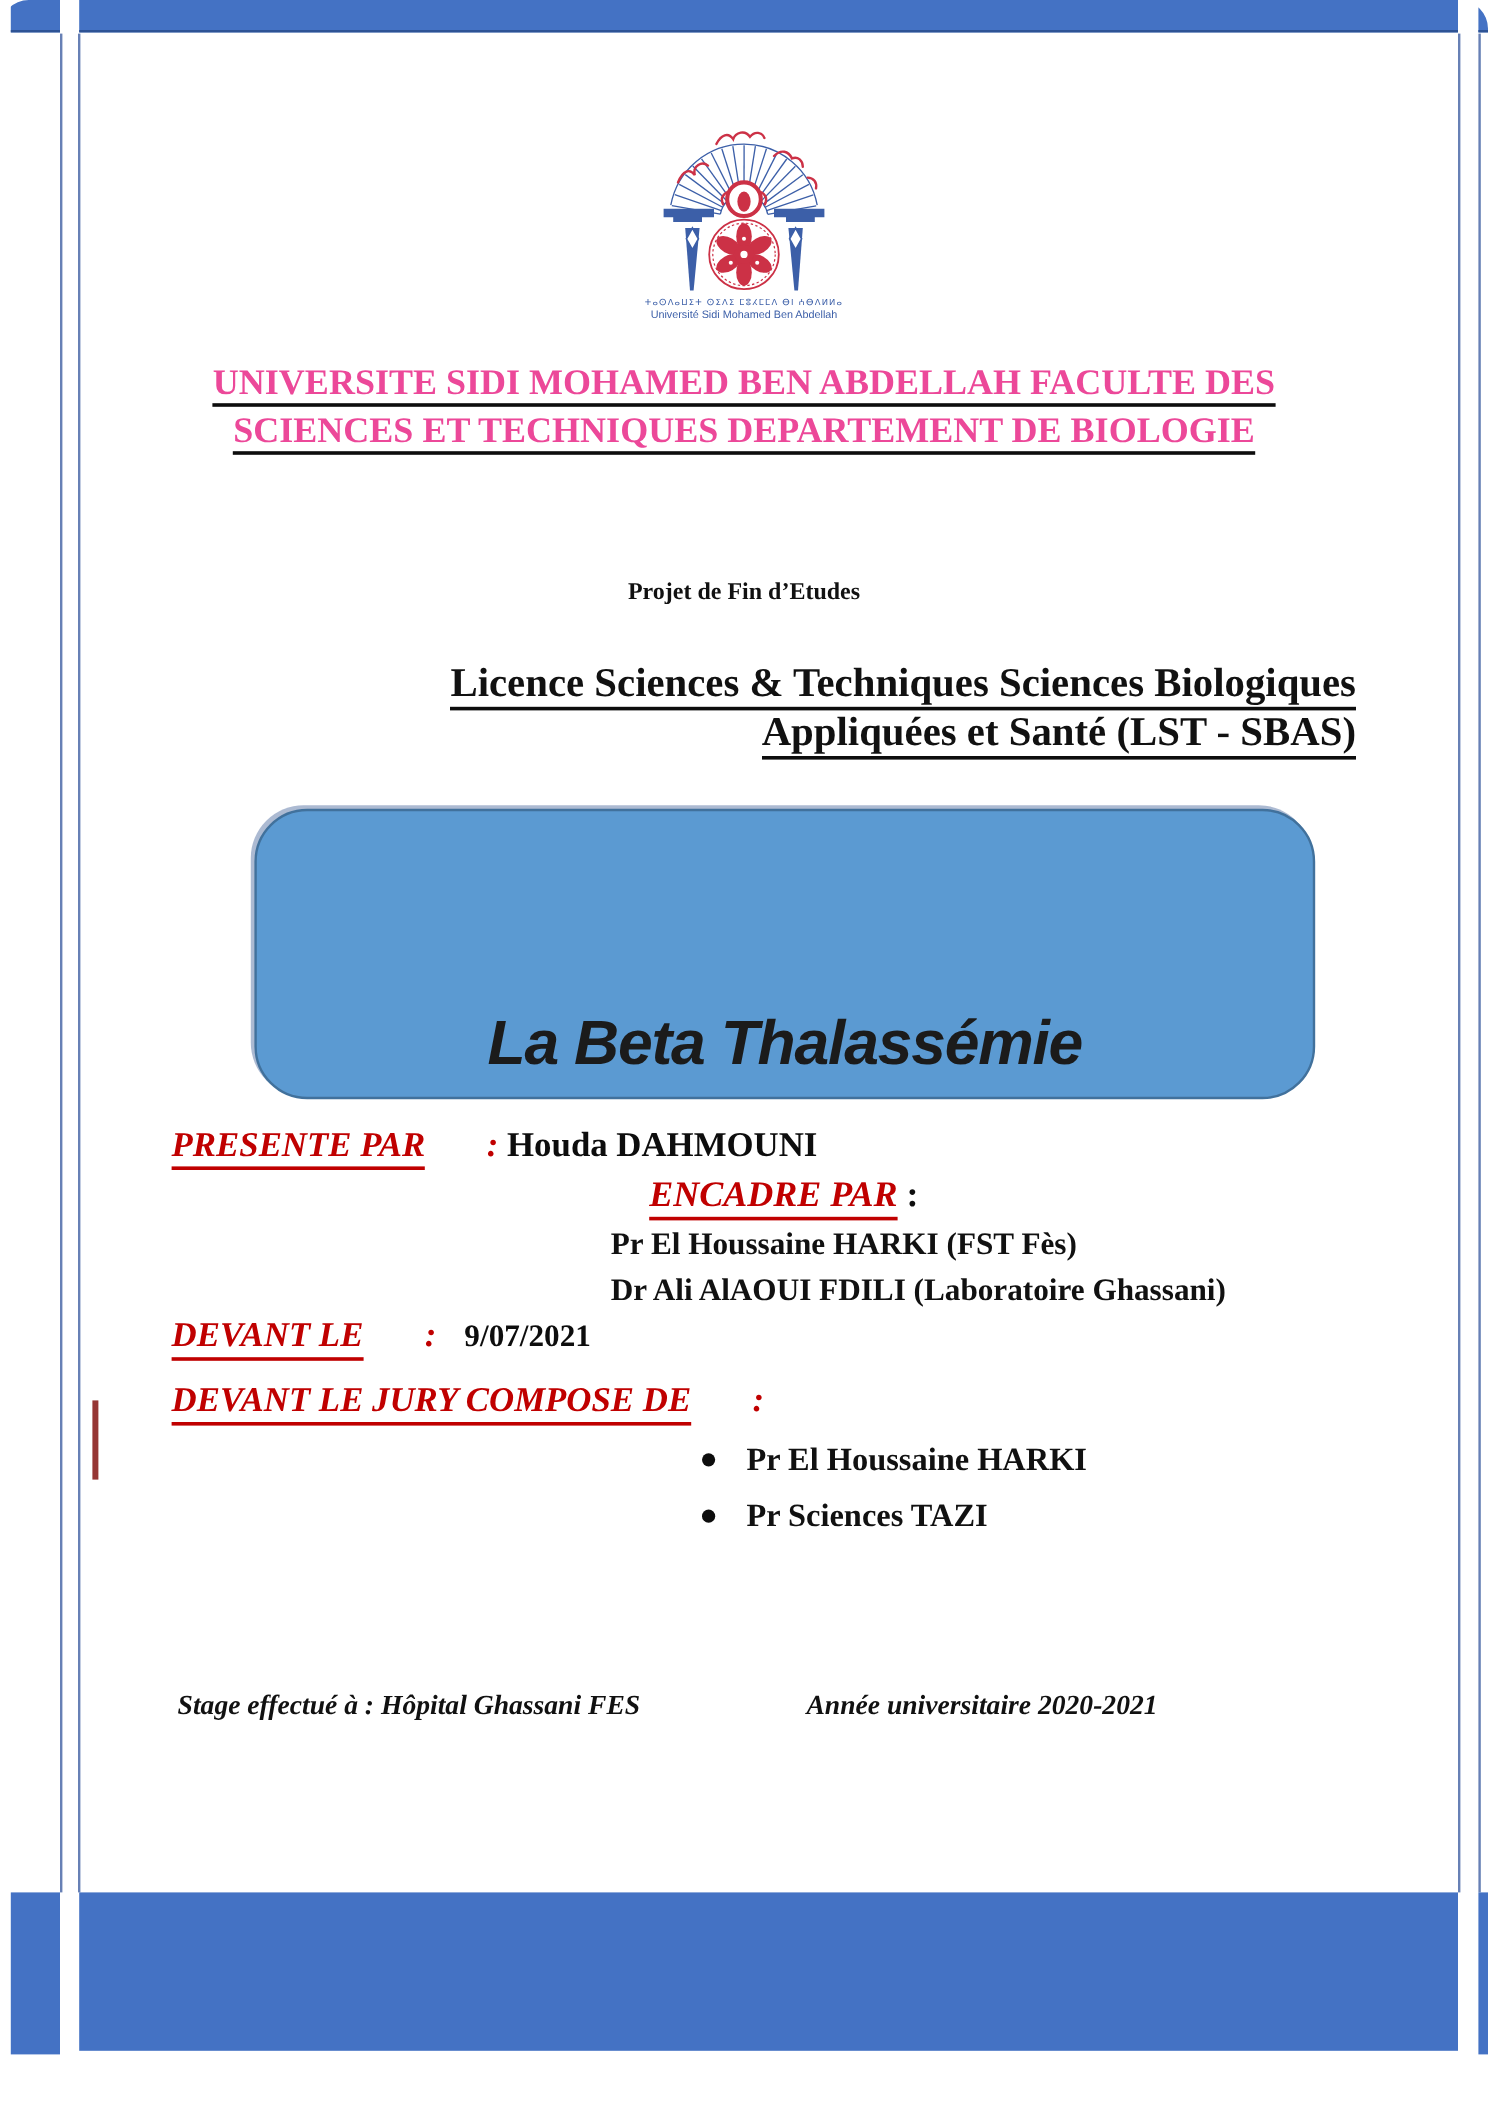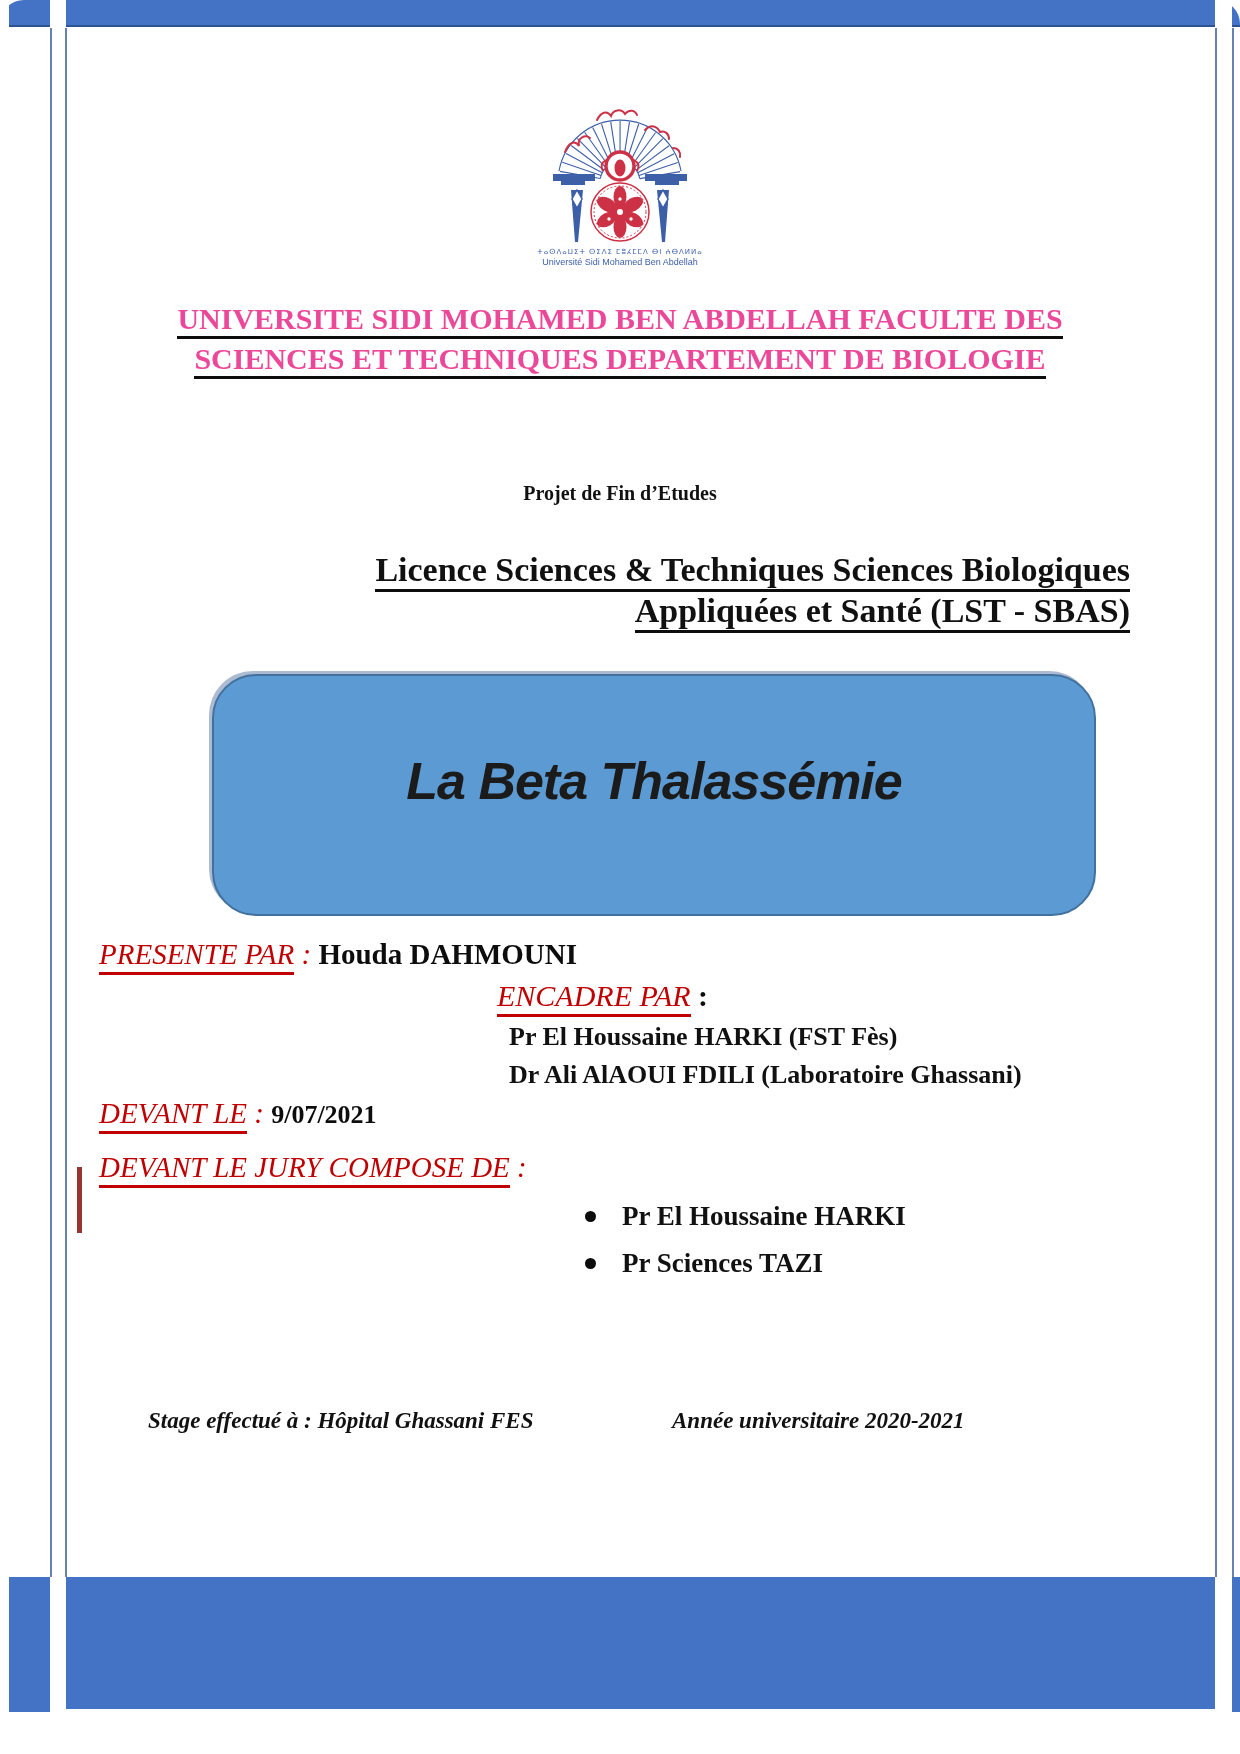--- a/index.html
+++ b/index.html
@@ -32,34 +32,34 @@
   .u-black { border-bottom:3px solid #0d0d0d; padding-bottom:1px; }
   .u-red   { border-bottom:3px solid #C00000; padding-bottom:2px; }
 
   .pfe     { left:110px; top:482px; width:1020px; text-align:center; font-weight:bold; font-size:20px; }
   .licence { left:110px; top:549px; width:1020px; text-align:right; font-weight:bold; font-size:34px; line-height:41px; }
 
   
   .title-box { left:212px; top:674px; width:880px; height:238px;
                background:#5b9ad2; border:2px solid #41719c; border-radius:44px;
                box-shadow:-3px -3px 0 0 rgba(47,82,143,0.40);
-               display:flex; align-items:center; justify-content:center; }
+               display:flex; align-items:flex-end; justify-content:center; }
   .title-box .title-text {
     font-family:"Liberation Sans", sans-serif; font-weight:bold; font-style:italic;
     font-size:52px; letter-spacing:-1px; color:#1b1b1b; transform:translateY(-14px); }
 
   
-  .red-label { color:#C00000; font-style:italic; font-weight:normal; }
+  .red-label { color:#C00000; font-style:italic; font-weight:bold;margin-left:44px; }
   .line-presente { left:99px; top:938px; font-size:29px; white-space:nowrap; }
   .line-presente .name { font-weight:bold; color:#0d0d0d; }
   .line-encadre { left:497px; top:979px; font-size:30px; white-space:nowrap; }
   .line-encadre .colon { font-weight:bold; color:#0d0d0d; }
   .supervisors { left:509px; top:1018px; font-weight:bold; font-size:26px; line-height:38px; white-space:nowrap; }
   .line-soutenu { left:99px; top:1097px; font-size:29px; white-space:nowrap; }
-  .line-soutenu .date { font-weight:bold; color:#0d0d0d; font-size:26px; }
+  .line-soutenu .date { font-weight:bold; color:#0d0d0d; font-size:26px;margin-left:16px; }
   .line-jury { left:99px; top:1151px; font-size:29px; white-space:nowrap; }
 
   .jury-list { left:585px; top:1201px; }
   .jury-item { display:flex; align-items:center; margin-bottom:16px; font-weight:bold; font-size:27px; white-space:nowrap; }
   .bullet { width:11px; height:11px; border-radius:50%; background:#0d0d0d; margin-right:26px; flex:0 0 auto; }
 
   
   .footer-line { top:1408px; left:0; width:1240px; height:34px; font-style:italic; font-weight:bold; font-size:23px; }
   .footer-line .stage { position:absolute; left:148px; top:0; white-space:nowrap; }
   .footer-line .annee { position:absolute; left:672px; top:0; white-space:nowrap; }

